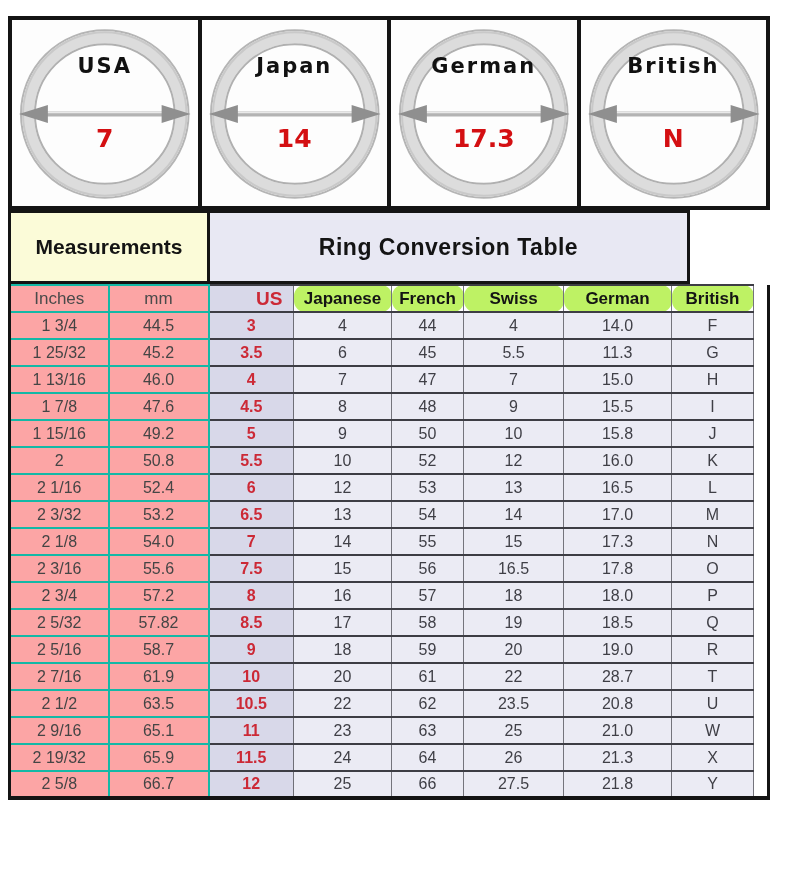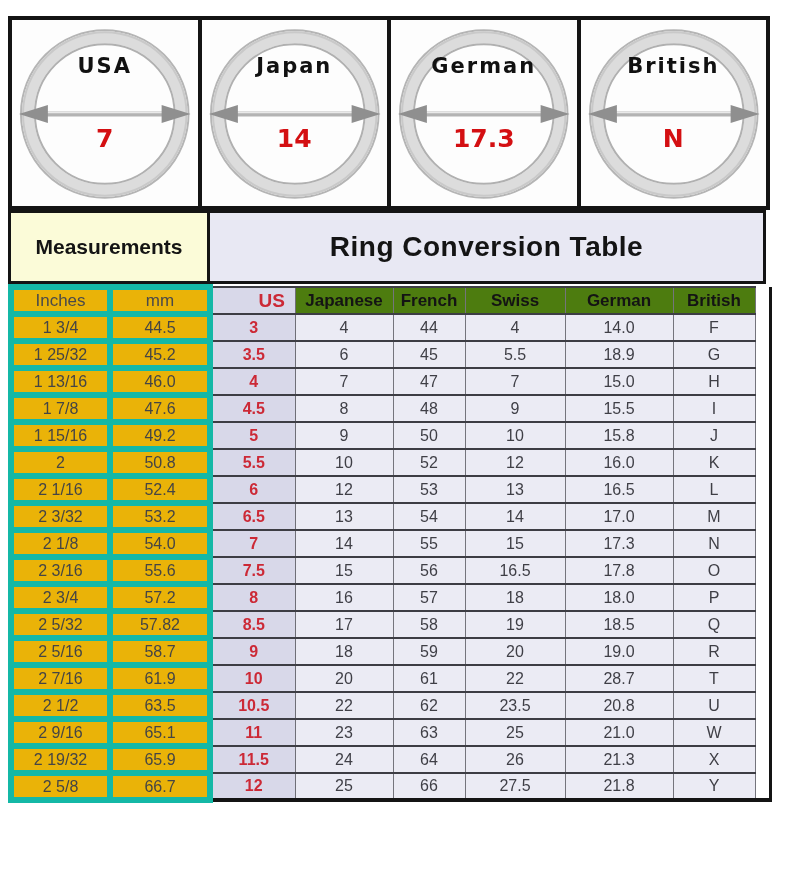--- a/index.html
+++ b/index.html
@@ -34,71 +34,71 @@
     font-family: "DejaVu Sans", sans-serif;
   }
   .ring-size {
     position: absolute; left: 0; right: 0; top: 104px;
     text-align: center;
     font-size: 25px; font-weight: bold; color: #d40f12;
     font-family: "DejaVu Sans", sans-serif;
   }
 
   
-  .band { display: flex; width: 758px; height: 74px; }
+  .band { display: flex; width: 682px; height: 74px; }
   .band-measurements {
     width: 202px;
     background: #fbfbd8;
     border: 3px solid #141414;
     display: flex; align-items: center; justify-content: center;
     font-size: 21px; font-weight: bold; color: #141414;
   }
   .band-title {
     flex: 1;
     background: #e8e8f3;
     border: 3px solid #141414; border-left: none;
     display: flex; align-items: center; justify-content: center;
-    font-size: 28px; font-weight: bold; color: #141414;
+    font-size: 23px; font-weight: bold; color: #141414;
     letter-spacing: 0.5px;
   }
 
   
   table.conv {
     width: 762px;
     border-collapse: collapse;
     table-layout: fixed;
     border-left: 3px solid #141414;
     border-right: 3px solid #141414;
     border-bottom: 4px solid #141414;
   }
   .conv td, .conv th { height: 27px; text-align: center; vertical-align: middle; }
 
   .c-inches, .c-mm {
-    background: #eab308;
-    border: 6px solid #14b8a6;
+    background: #fca5a5;
+    border: 2px solid #14b8a6;
     color: #454545;
     font-size: 16px;
   }
   th.c-inches, th.c-mm { font-weight: normal; color: #4a4a4a; font-size: 17px; }
 
   .c-us {
     background: #d8d8e9;
     border: 1px solid #6f6f77;
     border-top: 2px solid #3d3d44;
     color: #cc2936; font-weight: bold; font-size: 16px;
   }
   th.c-us { font-size: 19px; padding-left: 36px; }
 
   .c-j {
     background: #ebebf4;
     border: 1px solid #74747c;
     border-top: 2px solid #3d3d44;
     color: #3f3f46; font-size: 16px;
   }
-  th.c-j { background: #4d7c0f; color: #141414; font-weight: bold; font-size: 17px; }
+  th.c-j { background: #bef264; color: #141414; font-weight: bold; font-size: 17px; border-radius: 11px; }
 
   .c-gap { background: #ffffff; border: none; border-left: 1px solid #74747c; }
 </style>
 </head>
 <body>
 
 <div class="page">
 
   <div class="rings">
   <div class="ring-panel">
@@ -220,21 +220,21 @@
           <td class="c-j">F</td>
           <td class="c-gap"></td>
         </tr>
         <tr>
           <td class="c-inches">1 25/32</td>
           <td class="c-mm">45.2</td>
           <td class="c-us">3.5</td>
           <td class="c-j">6</td>
           <td class="c-j">45</td>
           <td class="c-j">5.5</td>
-          <td class="c-j">18.9</td>
+          <td class="c-j">11.3</td>
           <td class="c-j">G</td>
           <td class="c-gap"></td>
         </tr>
         <tr>
           <td class="c-inches">1 13/16</td>
           <td class="c-mm">46.0</td>
           <td class="c-us">4</td>
           <td class="c-j">7</td>
           <td class="c-j">47</td>
           <td class="c-j">7</td>

